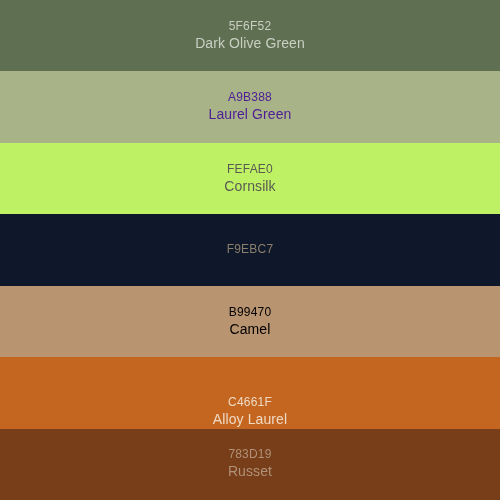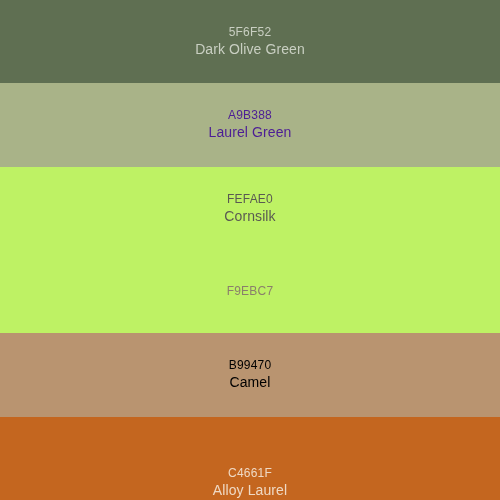--- a/index.html
+++ b/index.html
@@ -55,24 +55,28 @@
       <div class="swatch-name">Dark Olive Green</div>
     </div>
     <div class="swatch" style="background-color: rgb(169, 179, 136); color: #4c1d95;">
       <div class="swatch-hex">A9B388</div>
       <div class="swatch-name">Laurel Green</div>
     </div>
     <div class="swatch" style="background-color: #bef264; color: rgb(90, 90, 82);">
       <div class="swatch-hex">FEFAE0</div>
       <div class="swatch-name">Cornsilk</div>
     </div>
-    <div class="swatch" style="background-color: #bef264; color: rgb(138, 127, 107);">
+    <div class="swatch" style="background-color: #0f172a; color: rgb(138, 127, 107);">
       <div class="swatch-hex">F9EBC7</div>
     </div>
     <div class="swatch" style="background-color: rgb(185, 148, 112); color: #000000;">
       <div class="swatch-hex">B99470</div>
       <div class="swatch-name">Camel</div>
     </div>
     <div class="swatch" style="background-color: rgb(196, 102, 31); color: rgb(239, 217, 196); justify-content: flex-end;">
       <div class="swatch-hex">C4661F</div>
       <div class="swatch-name">Alloy Laurel</div>
     </div>
+    <div class="swatch" style="background-color: rgb(120, 61, 25); color: rgb(176, 146, 120);">
+      <div class="swatch-hex">783D19</div>
+      <div class="swatch-name">Russet</div>
+    </div>
   </div>
 
 </body></html>

